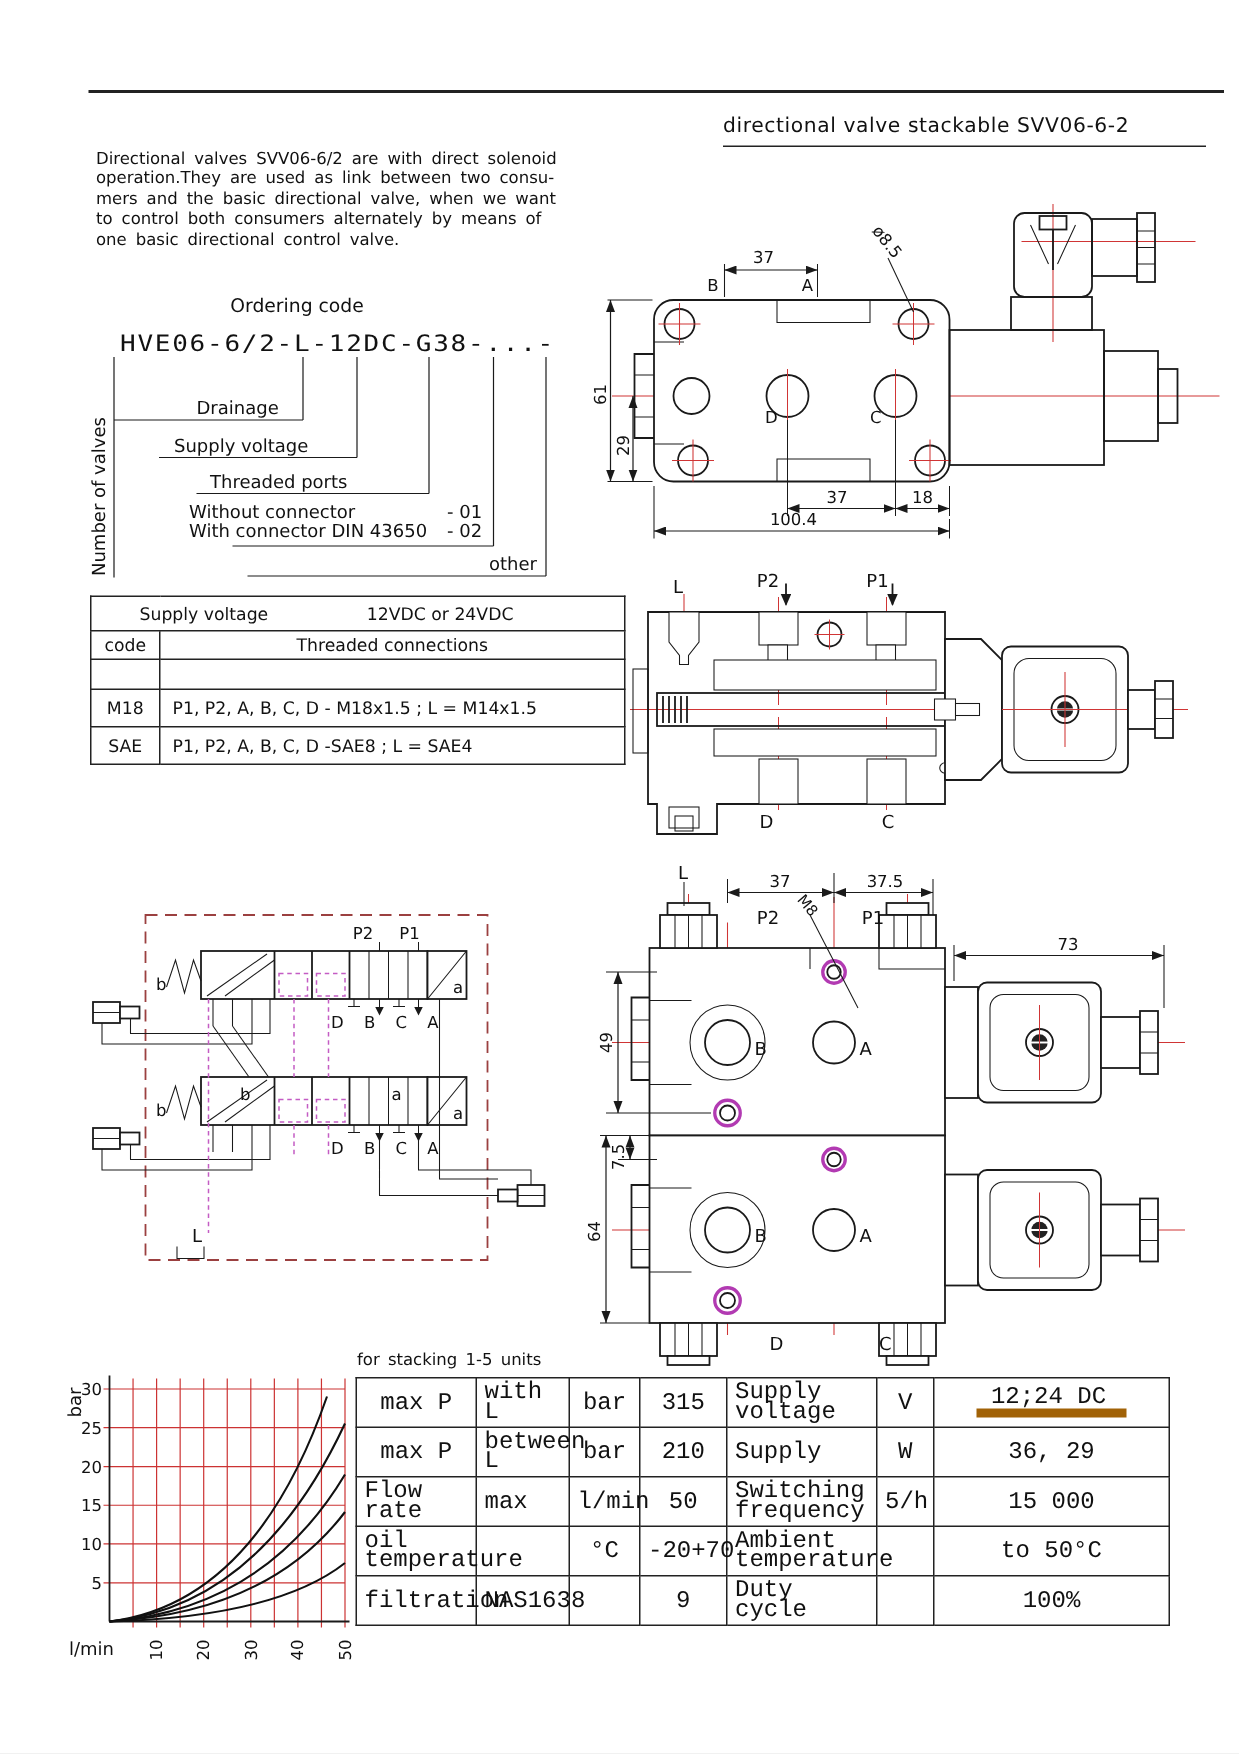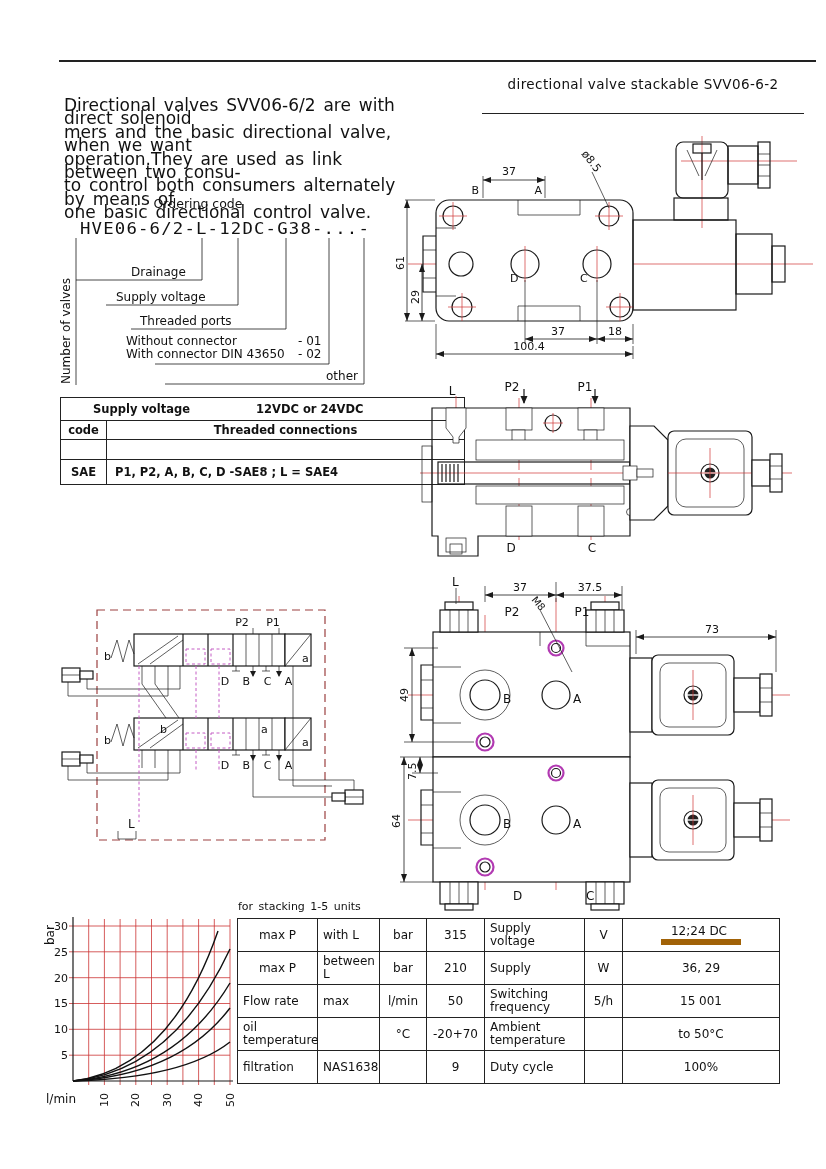--- a/index.html
+++ b/index.html
@@ -1,30 +1,30 @@
 <!DOCTYPE html>
 <html><head>
 <meta charset="utf-8">
 <style>
   html,body{margin:0;padding:0;background:#e8e8e8;}
   .page{position:relative;width:826px;height:1169px;background:#fff;overflow:hidden;
         font-family:"DejaVu Sans",sans-serif;color:#111;}
   .abs{position:absolute;}
   .top-rule{position:absolute;left:59px;top:60px;width:757px;height:2px;background:#222;}
   .title{position:absolute;left:482px;top:76px;width:322px;font-size:13.5px;letter-spacing:.4px;
-         border-bottom:1.6px solid #222;padding-bottom:21px;text-align:center;}
-  .intro{position:absolute;left:64px;top:99px;width:334px;font-size:17px;line-height:13.4px;word-spacing:2.5px;}
+         border-bottom:1.6px solid #222;padding-bottom:5px;text-align:left;}
+  .intro{position:absolute;left:64px;top:99px;width:334px;font-size:11px;line-height:13.4px;word-spacing:2.5px;}
   
   table{border-collapse:collapse;table-layout:fixed;}
-  .vtable{position:absolute;left:60px;top:397px;width:405px;font-size:11.5px;font-weight:bold;}
+  .vtable{position:absolute;left:60px;top:397px;width:357px;font-size:11.5px;}
   .vtable td{border:1.2px solid #222;padding:2px 4px;vertical-align:middle;}
   .vtable .r1 td{padding:4px 4px;}
   .vtable .codecol{width:46px;text-align:center;}
   .vtable .conn{padding-left:8px;}
-  .specs{position:absolute;left:237px;top:918px;width:542px;font-size:12px;}
+  .specs{position:absolute;left:237px;top:918px;width:542px;font-size:16px;font-family:Liberation Mono, monospace;}
   .specs td{border:1.2px solid #222;padding:2px 5px;height:28px;vertical-align:middle;line-height:13px;}
   .specs .c{text-align:center;}
   .ul-span{display:inline-block;border-bottom:6px solid #a16207;padding:0 14px 1px 10px;}
   .stack-title{position:absolute;left:238px;top:900px;font-size:11px;word-spacing:2px;}
   
   .ln{stroke:#1a1a1a;stroke-width:1.2;fill:none;}
   .lnf{stroke:#1a1a1a;stroke-width:1.2;fill:#fff;}
   .lt{stroke:#1a1a1a;stroke-width:.7;fill:none;}
   .ltf{stroke:#1a1a1a;stroke-width:.7;fill:#fff;}
   .dim{stroke:#1a1a1a;stroke-width:.8;fill:none;}
@@ -41,22 +41,22 @@
 </head>
 <body>
 
 <div class="page">
 
   <div class="top-rule"></div>
   <div class="title">directional valve stackable SVV06-6-2</div>
 
   <div class="intro">
     <div>Directional valves SVV06-6/2 are with direct solenoid</div>
+    <div>operation.They are used as link between two consu-</div>
     <div>mers and the basic directional valve, when we want</div>
-    <div>operation.They are used as link between two consu-</div>
     <div>to control both consumers alternately by means of</div>
     <div>one basic directional control valve.</div>
   </div>
 
   <svg class="abs" style="left:58px;top:192px;" width="340" height="200" viewBox="0 0 340 200">
     <text x="140" y="16" text-anchor="middle" class="t13">Ordering code</text>
     <text x="22" y="42" class="code-txt" textLength="290" lengthAdjust="spacingAndGlyphs">HVE06-6/2-L-12DC-G38-...-</text>
 
     <line x1="18" y1="46" x2="18" y2="193" class="dim"></line>
     <text transform="translate(12,192) rotate(-90)" class="t12">Number of valves</text>
@@ -92,20 +92,24 @@
       <span style="margin-left:62px;">12VDC or 24VDC</span>
     </td>
         </tr>
     <tr>
           <td class="codecol">code</td>
         <td style="text-align:center;">Threaded connections</td>
         </tr>
     <tr style="height:20px;">
           <td class="codecol"></td>
         <td class="conn"></td>
+        </tr>
+    <tr style="height:25px;">
+          <td class="codecol">M18</td>
+        <td class="conn">P1, P2, A, B, C, D - M18x1.5 ; L = M14x1.5</td>
         </tr>
     <tr style="height:25px;">
           <td class="codecol">SAE</td>
         <td class="conn">P1, P2, A, B, C, D -SAE8 ; L = SAE4</td>
         </tr>
   </tbody>
     </table>
 
   <svg class="abs" style="left:393px;top:128px;" width="430" height="250" viewBox="0 0 430 250">
     <defs>
@@ -557,21 +561,21 @@
       <td class="c">W</td>
       <td class="c">36, 29</td>
     </tr>
     <tr>
       <td>Flow rate</td>
       <td>max</td>
       <td class="c">l/min</td>
       <td class="c">50</td>
       <td>Switching frequency</td>
       <td class="c">5/h</td>
-      <td class="c">15 001</td>
+      <td class="c">15 000</td>
     </tr>
     <tr>
       <td>oil temperature</td>
       <td></td>
       <td class="c">°C</td>
       <td class="c">-20+70</td>
       <td>Ambient temperature</td>
       <td class="c"></td>
       <td class="c">to 50°C</td>
     </tr>

